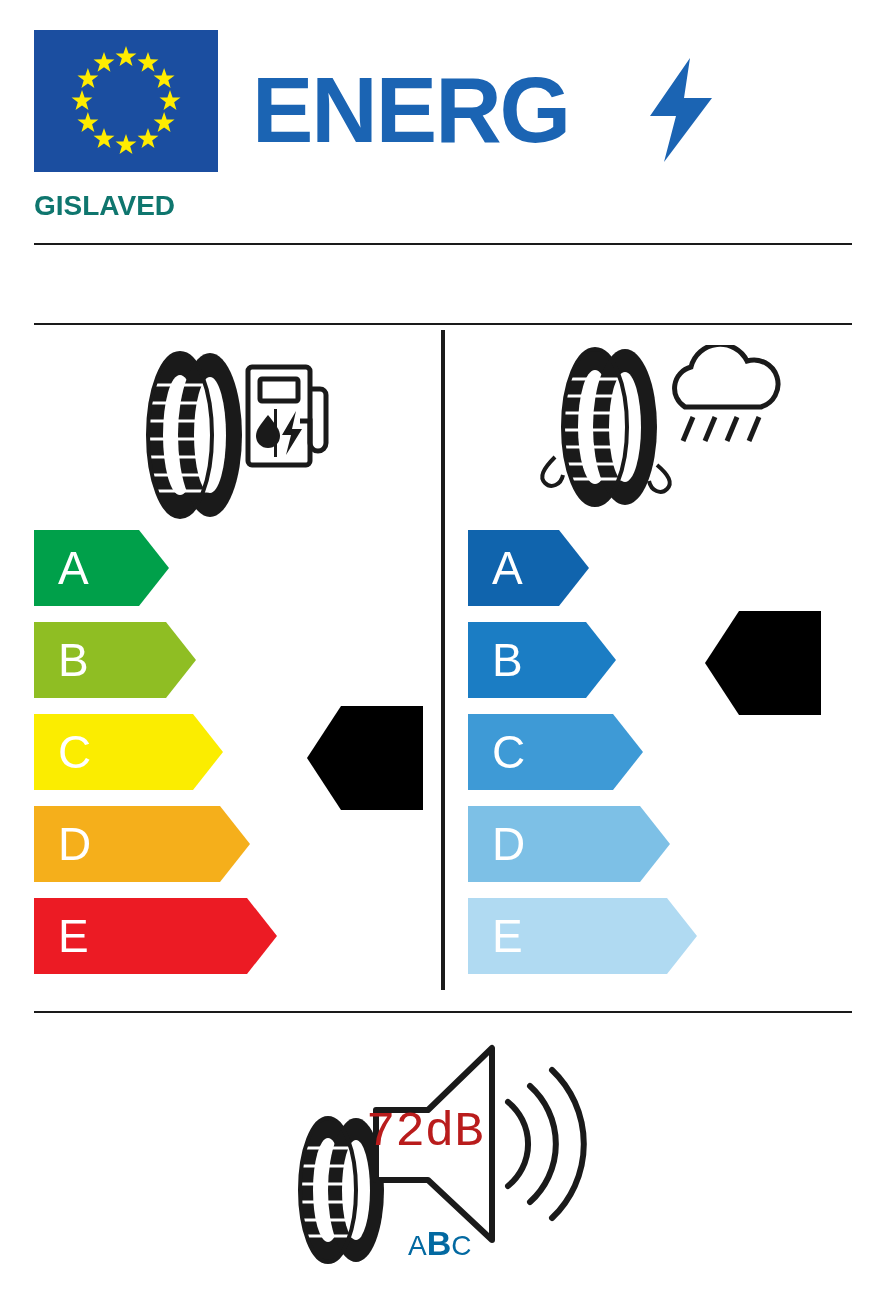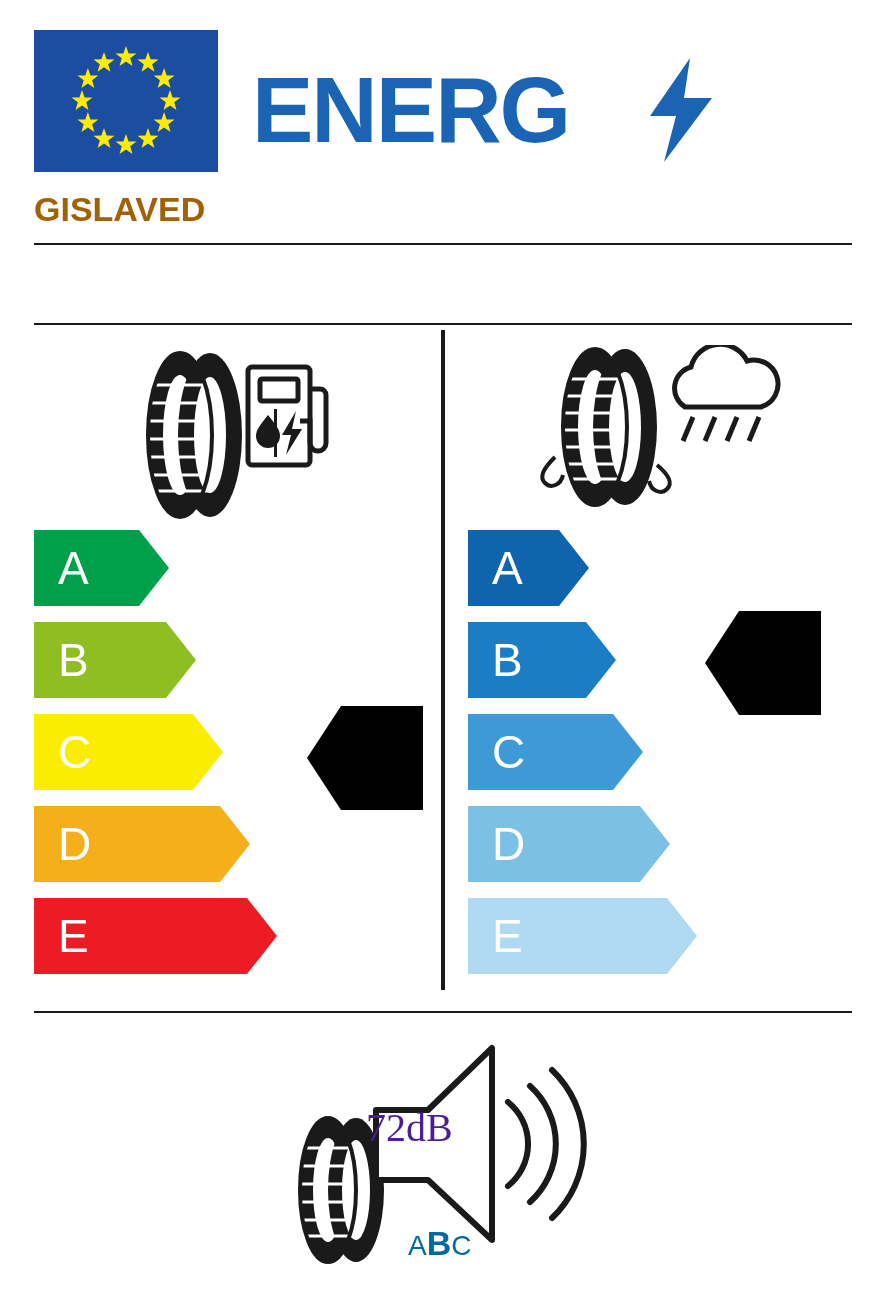--- a/index.html
+++ b/index.html
@@ -61,23 +61,23 @@
     top: 28px;
     width: 70px;
     height: 104px;
   }
 
   
   .brand {
     position: absolute;
     left: 34px;
     top: 190px;
-    font-size: 34px;
+    font-size: 28px;
     font-weight: bold;
-    color: #a16207;
+    color: #0f766e;
     letter-spacing: 0px;
   }
   .rule {
     position: absolute;
     background: #1a1a1a;
     height: 2px;
   }
   .rule-brand { left: 34px; top: 243px; width: 818px; }
   .rule-top   { left: 34px; top: 323px; width: 818px; }
   .rule-bottom{ left: 34px; top: 1011px; width: 818px; }
@@ -163,24 +163,24 @@
     position: absolute;
     left: 280px;
     top: 1040px;
     width: 320px;
     height: 230px;
   }
   .noise-db {
     position: absolute;
     left: 366px;
     top: 1104px;
-    font-size: 40px;
+    font-size: 49px;
     font-weight: normal;
-    color: #4c1d95;
-    font-family: Liberation Serif, serif;
+    color: #b91c1c;
+    font-family: Liberation Mono, monospace;
   }
   .noise-classes {
     position: absolute;
     left: 408px;
     top: 1224px;
     font-size: 28px;
     color: #0369a1;
     font-family: "Liberation Sans", sans-serif;
   }
   .noise-classes .sel {

